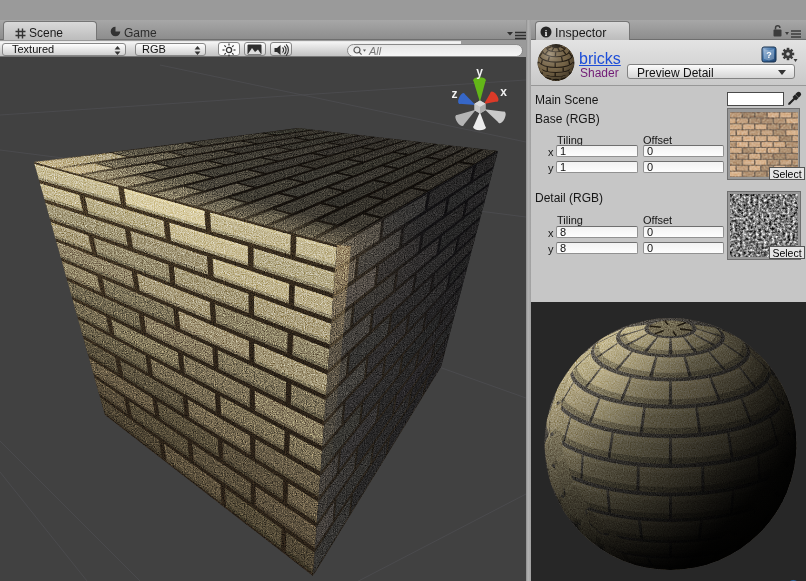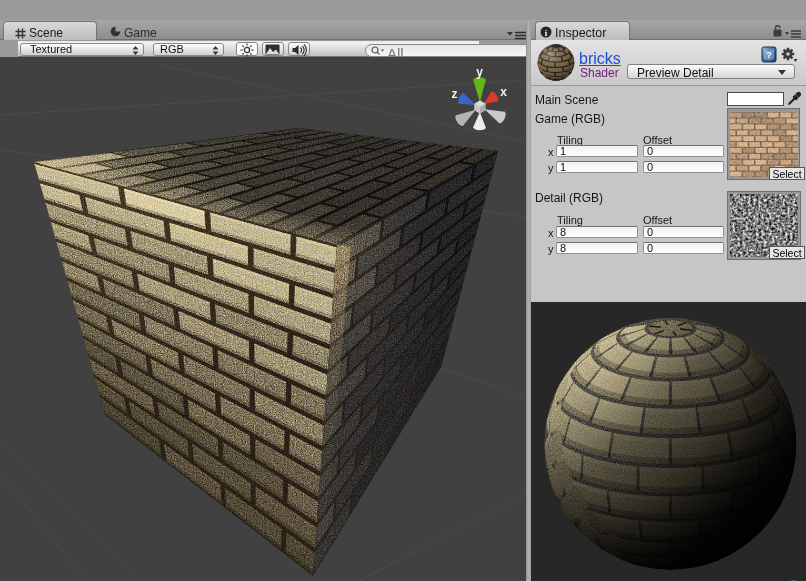--- a/index.html
+++ b/index.html
@@ -6,31 +6,31 @@
 #root { position:relative; width:806px; height:581px;margin-top:20px; }
 .abs { position:absolute; }
 
 
 #ltabbar { left:0; top:0; width:526px; height:20px;
   background:linear-gradient(#a7a7a7,#8d8d8d); border-bottom:1px solid #6e6e6e; }
 #scenetab { left:3px; top:1px; width:94px; height:19px; border-radius:4px 4px 0 0;
   background:linear-gradient(#d9d9d9,#bcbcbc); border:1px solid #757575; border-bottom:none; }
 #scenetab span { position:absolute; left:25px; top:4px; font-size:12px; color:#1a1a1a; }
 #gametab { left:104px; top:2px; font-size:12px; color:#2c2c2c; }
-#ltoolbar { left:18px; top:21px; width:461px; height:16px;
+#ltoolbar { left:0; top:21px; width:461px; height:16px;
   background:linear-gradient(#f4f4f4,#c2c2c2); border-top:1px solid #e8e8e8; border-bottom:1px solid #777; }
 .dropdown { position:absolute; top:1px; height:13px; border:1px solid #888; border-radius:3px;
   background:linear-gradient(#fefefe,#d0d0d0); font-size:11px; color:#111; }
 .dropdown span { position:absolute; left:9px; top:-1px; }
 .updown { position:absolute; right:4px; top:2px; width:7px; height:9px; }
 .tbtn { position:absolute; top:0px; height:14px; width:22px; border:1px solid #878787; border-radius:3px;
   background:linear-gradient(#fdfdfd,#cfcfcf); }
 #searchbox { position:absolute; left:347px; top:2px; width:176px; height:13px; border:1px solid #8a8a8a;
   border-radius:7px; background:linear-gradient(#e6e6e6,#f6f6f6); }
-#searchbox span { position:absolute; left:21px; top:0px; font-size:15px; color:#777; }
+#searchbox span { position:absolute; left:21px; top:0px; font-size:11px; color:#777;font-style:italic; }
 #divider { left:526px; top:0; width:5px; height:577px; background:linear-gradient(90deg,#8b8b8b,#b3b3b3 40%,#9f9f9f); }
 
 
 #rpane { left:531px; top:0; width:275px; height:577px; background:#c6c6c6; }
 #rtabbar { left:0; top:0; width:275px; height:20px;
   background:linear-gradient(#a7a7a7,#8d8d8d); border-bottom:1px solid #6e6e6e; }
 #insptab { position:absolute; left:4px; top:1px; width:95px; height:19px; border-radius:4px 4px 0 0;
   background:linear-gradient(#d9d9d9,#bcbcbc); border:1px solid #757575; border-bottom:none; }
 #insptab span { position:absolute; left:19px; top:3.5px; font-size:12.5px; color:#1a1a1a; }
 #rheader { left:0; top:20px; width:275px; height:46px;
@@ -524,21 +524,21 @@
   </svg>
 
   <label style="left:4px;top:73px">Main Scene</label>
   <div style="position:absolute;left:196px;top:72px;width:57px;height:14px;background:#fff;border:1px solid #4a4a4a"></div>
   <svg width="18" height="18" style="position:absolute;left:255px;top:69px" viewBox="0 0 18 18">
     <path d="M3,15 L10,8" stroke="#222" stroke-width="2.2"></path>
     <path d="M9,5.5 L12.5,9 L10,11.5 L6.5,8 Z" fill="#222"></path>
     <path d="M11,3.5 a2.4,2.4 0 0 1 3.4,3.4 l-1.8,1.8 -3.4,-3.4 Z" fill="#222"></path>
     <path d="M2,16 l1,-2.5 1.5,1.5 Z" fill="#222"></path>
   </svg>
-  <label style="left:4px;top:92px">Game (RGB)</label>
+  <label style="left:4px;top:92px">Base (RGB)</label>
   <div class="thumbframe" style="left:196px;top:88px;width:73px;height:72px"></div>
   <label class="lab11" style="left:26px;top:114px">Tiling</label>
   <label class="lab11" style="left:112px;top:114px">Offset</label>
   <label class="lab11" style="left:17px;top:126px">x</label>
   <div class="field" style="left:25px;top:125px;width:82px">
         <span>1</span>
       </div>
   <div class="field" style="left:112px;top:125px;width:81px">
         <span>0</span>
       </div>

